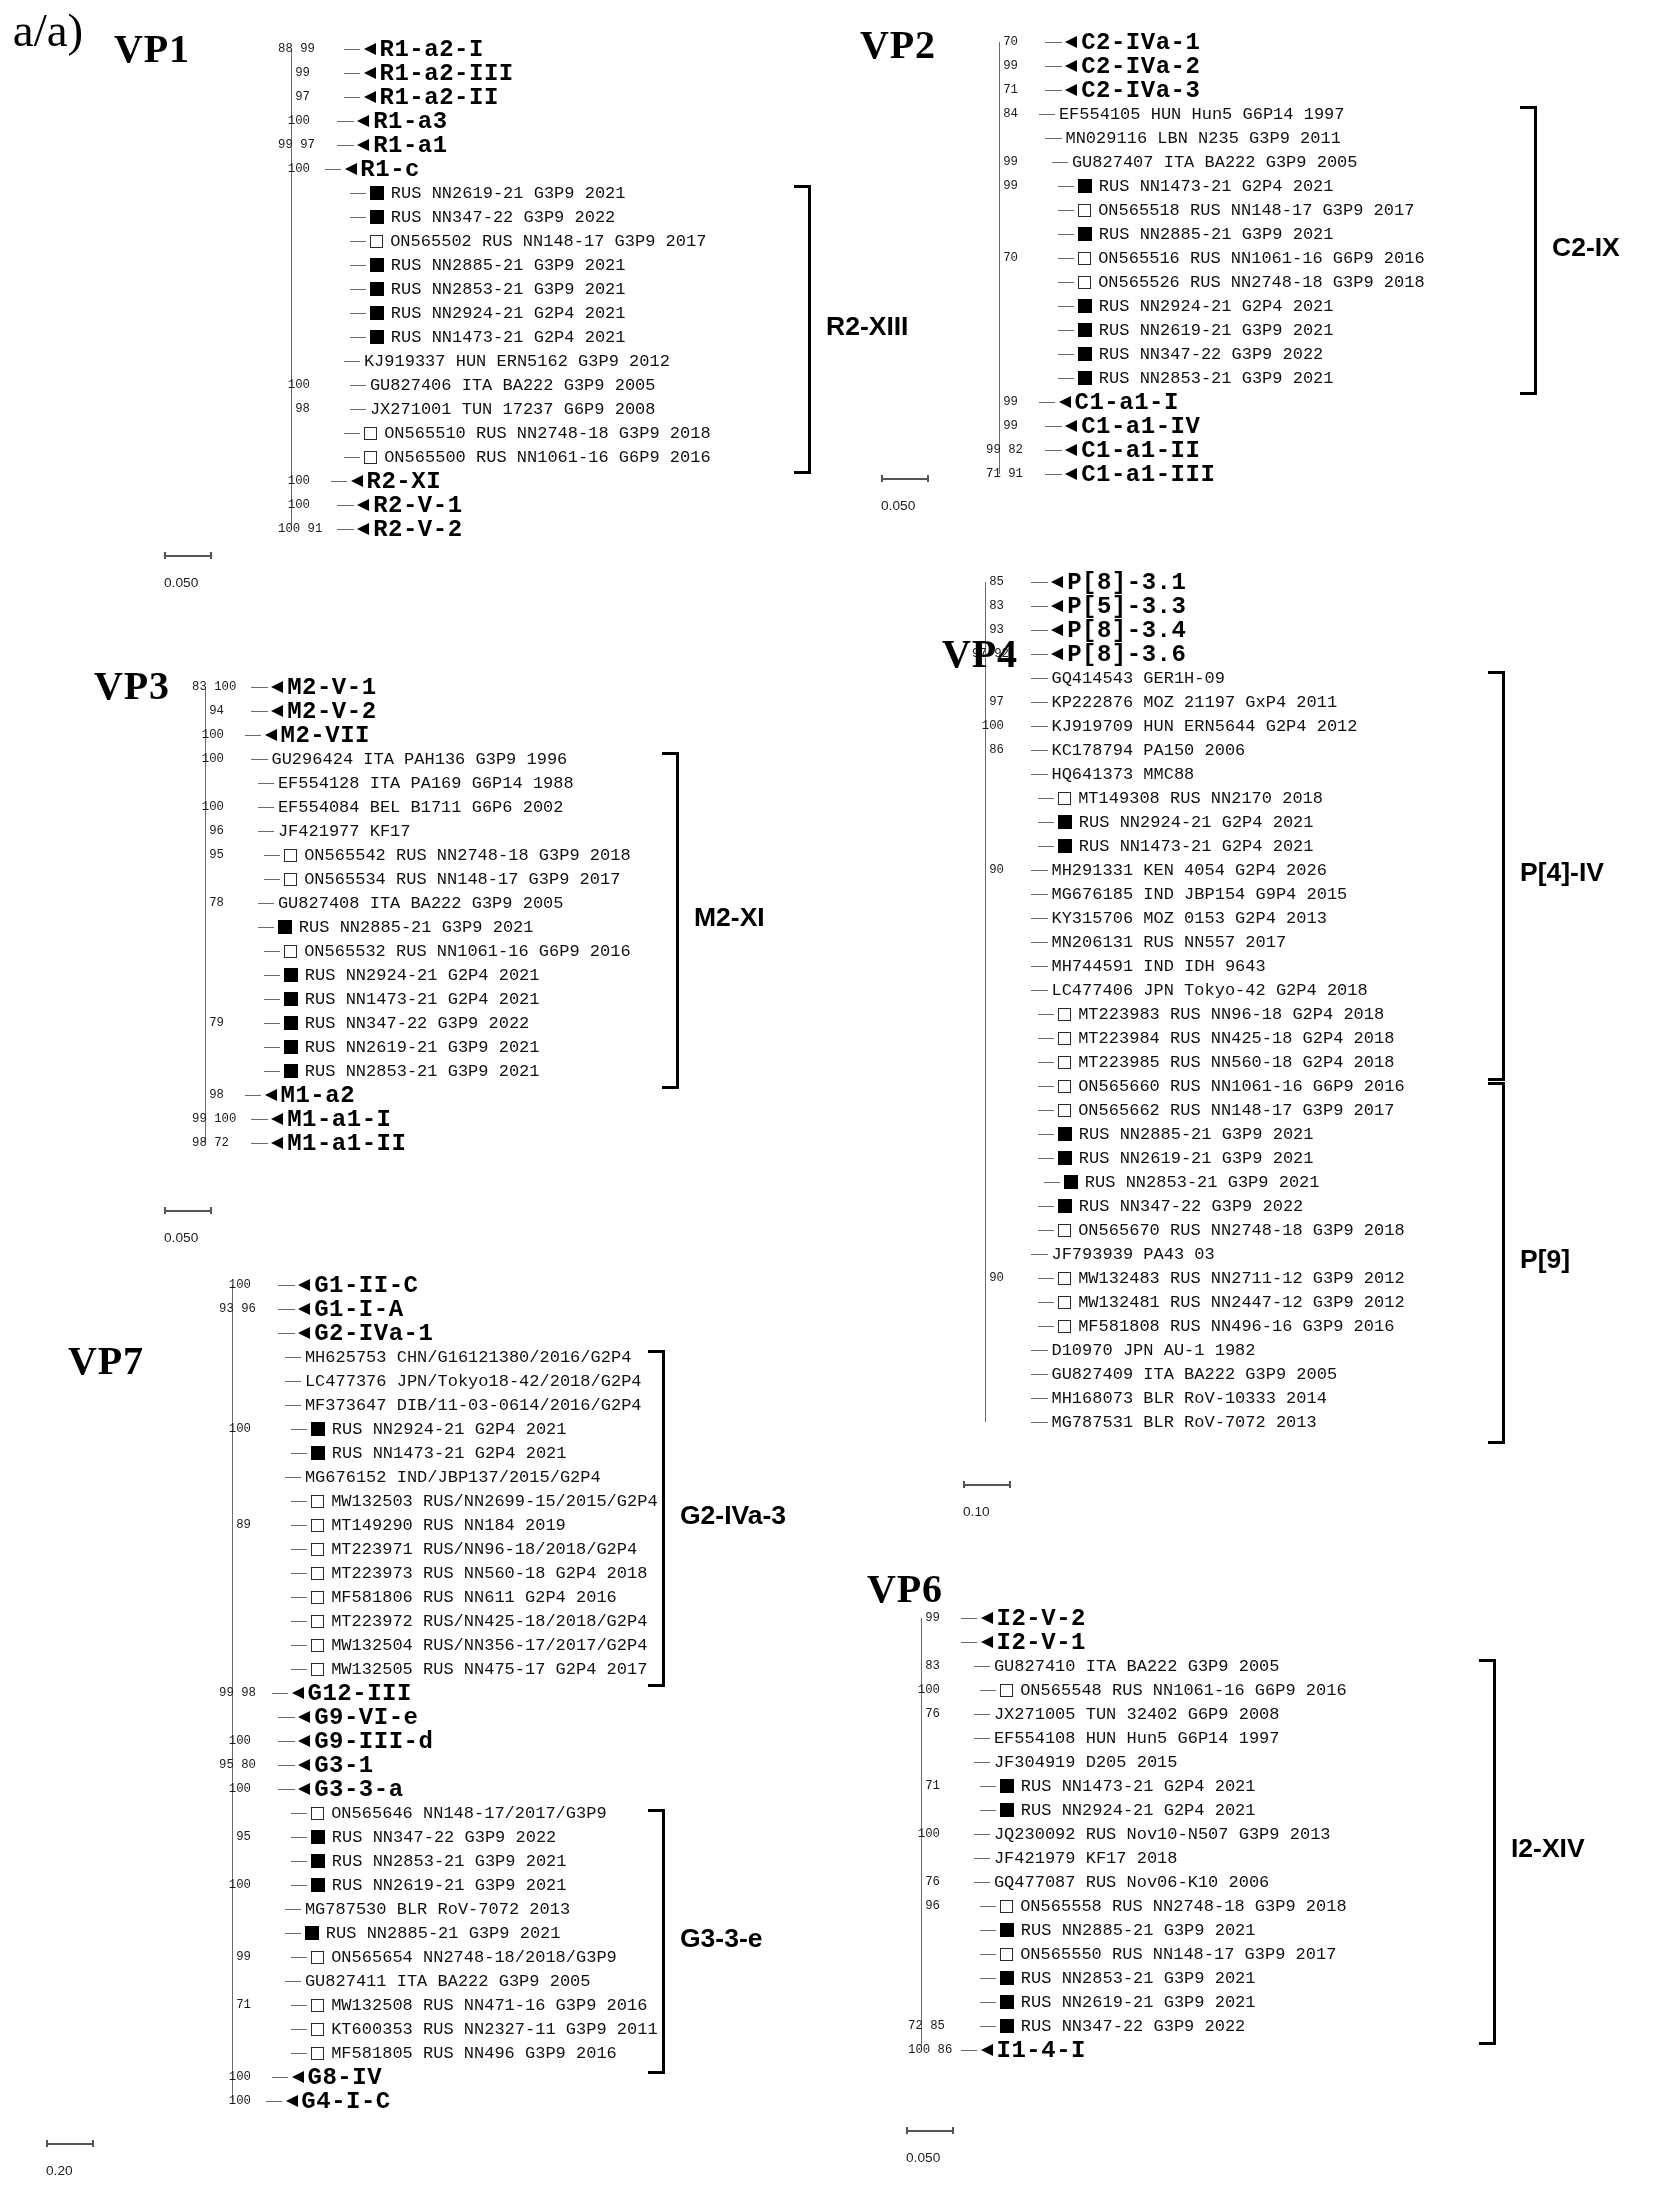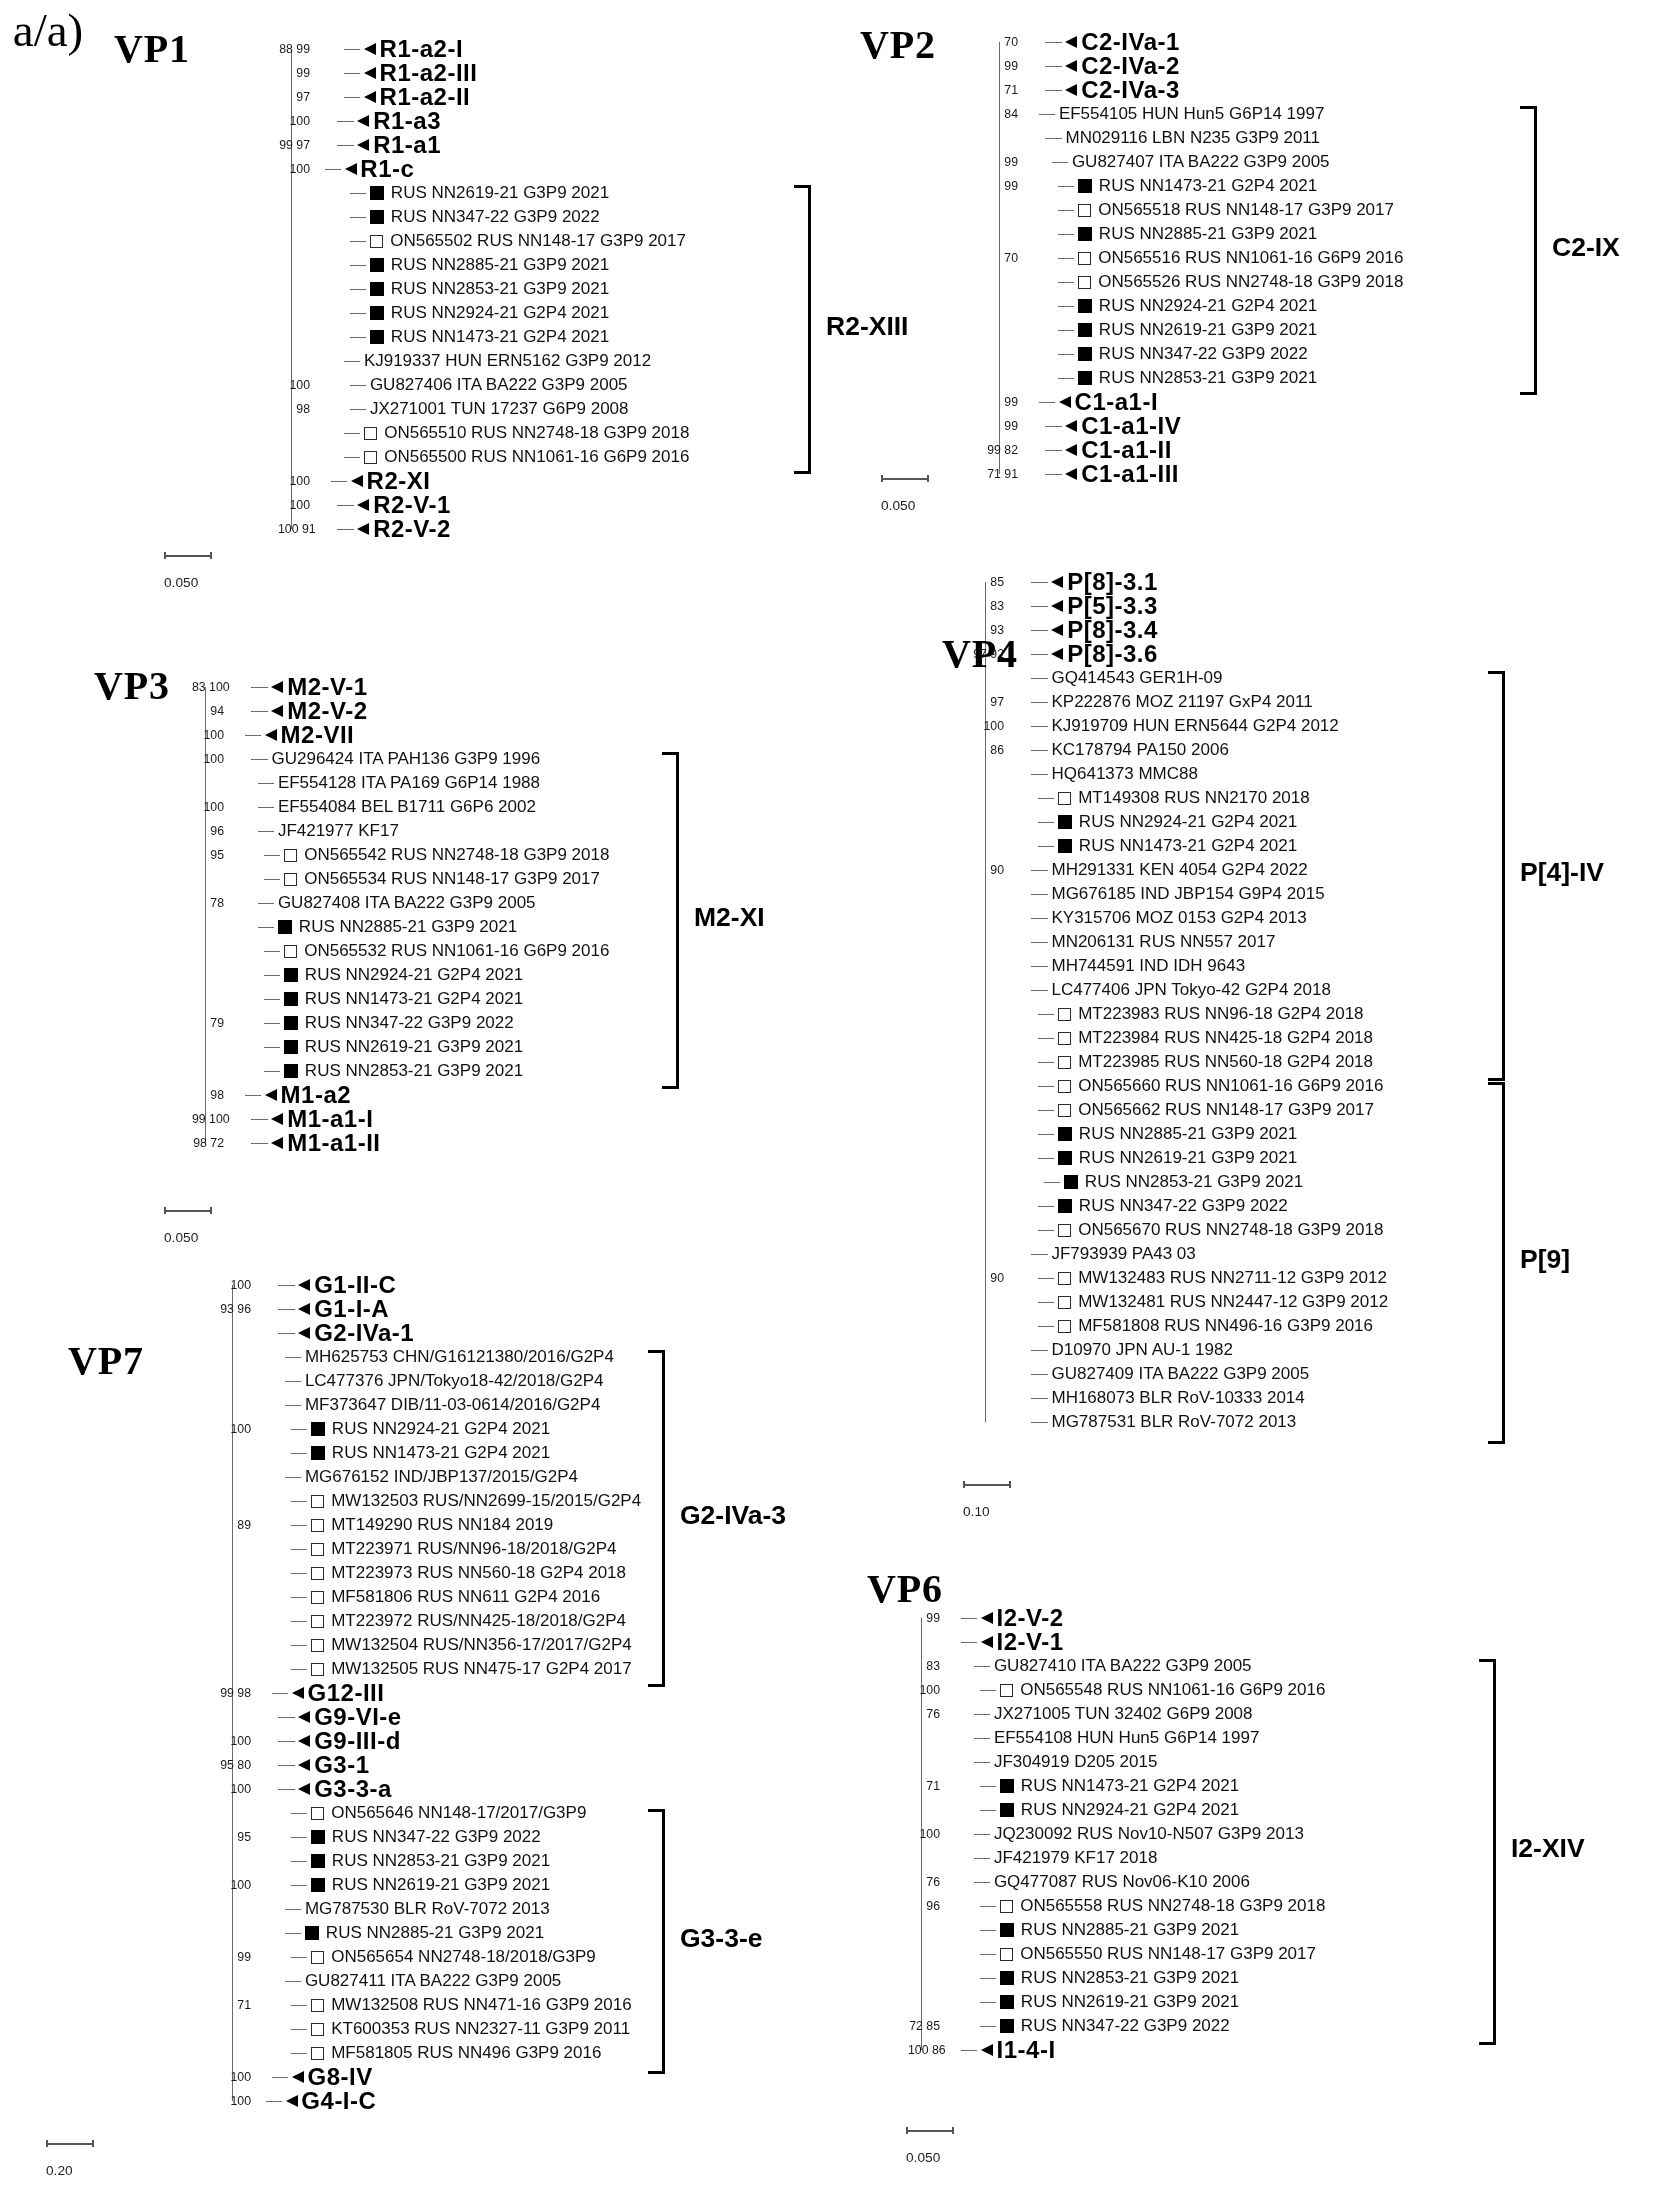--- a/index.html
+++ b/index.html
@@ -1,20 +1,20 @@
 <!DOCTYPE html>
 <html style="font-size:7.3px"><head>
 <meta charset="utf-8">
 <style>
   html,body{margin:0;padding:0;background:#fff;}
   #page{position:relative;width:1655px;height:2205px;background:#fff;overflow:hidden;
         font-family:"Liberation Sans",sans-serif;color:#000;}
   .fig-label{position:absolute;left:12.8px;top:2.7px;font:47px "Liberation Serif",serif;color:#000;}
   .panel-title{position:absolute;font:bold 40px "Liberation Serif",serif;color:#000;letter-spacing:0.9px;}
-  .rows{position:absolute;}
+  .rows{position:absolute;font-family:Liberation Mono, monospace;}
   .rows::before{content:"";position:absolute;left:12.8px;top:12px;bottom:12px;border-left:1.8px solid #6a6a6a;}
   .row{position:relative;display:flex;align-items:center;height:24px;white-space:nowrap;}
   .sup{display:inline-block;width:32px;text-align:right;font-size:12.3px;color:#1a1a1a;
        margin-right:1.8px;flex:none;letter-spacing:0;}
   .conn{display:inline-block;height:0;border-top:1.8px solid #6a6a6a;width:16.4px;margin-right:3.7px;flex:none;}
   .m-tri{width:0;height:0;border-top:6.8px solid transparent;border-bottom:6.8px solid transparent;
          border-right:12.3px solid #000;margin-right:3.7px;flex:none;}
   .m-filled{width:13.7px;height:13.7px;background:#000;margin-right:7.3px;flex:none;}
   .m-open{width:11px;height:11px;background:#fff;border:1.8px solid #2b2b2b;margin-right:7.3px;flex:none;}
   .lbl-strain{font-size:17px;color:#111;}
@@ -451,21 +451,21 @@
         </div>
         <div class="row">
           <span class="sup"></span>
           <span class="conn" style="margin-left: 32px;"></span>
           <span class="m-filled"></span>
           <span class="lbl-strain">RUS NN1473-21 G2P4 2021</span>
         </div>
         <div class="row">
           <span class="sup">90</span>
           <span class="conn" style="margin-left: 25.6px;"></span>
-          <span class="lbl-strain">MH291331 KEN 4054 G2P4 2022</span>
+          <span class="lbl-strain">MH291331 KEN 4054 G2P4 2026</span>
         </div>
         <div class="row">
           <span class="sup"></span>
           <span class="conn" style="margin-left: 25.6px;"></span>
           <span class="lbl-strain">MG676185 IND JBP154 G9P4 2015</span>
         </div>
         <div class="row">
           <span class="sup"></span>
           <span class="conn" style="margin-left: 25.6px;"></span>
           <span class="lbl-strain">KY315706 MOZ 0153 G2P4 2013</span>

